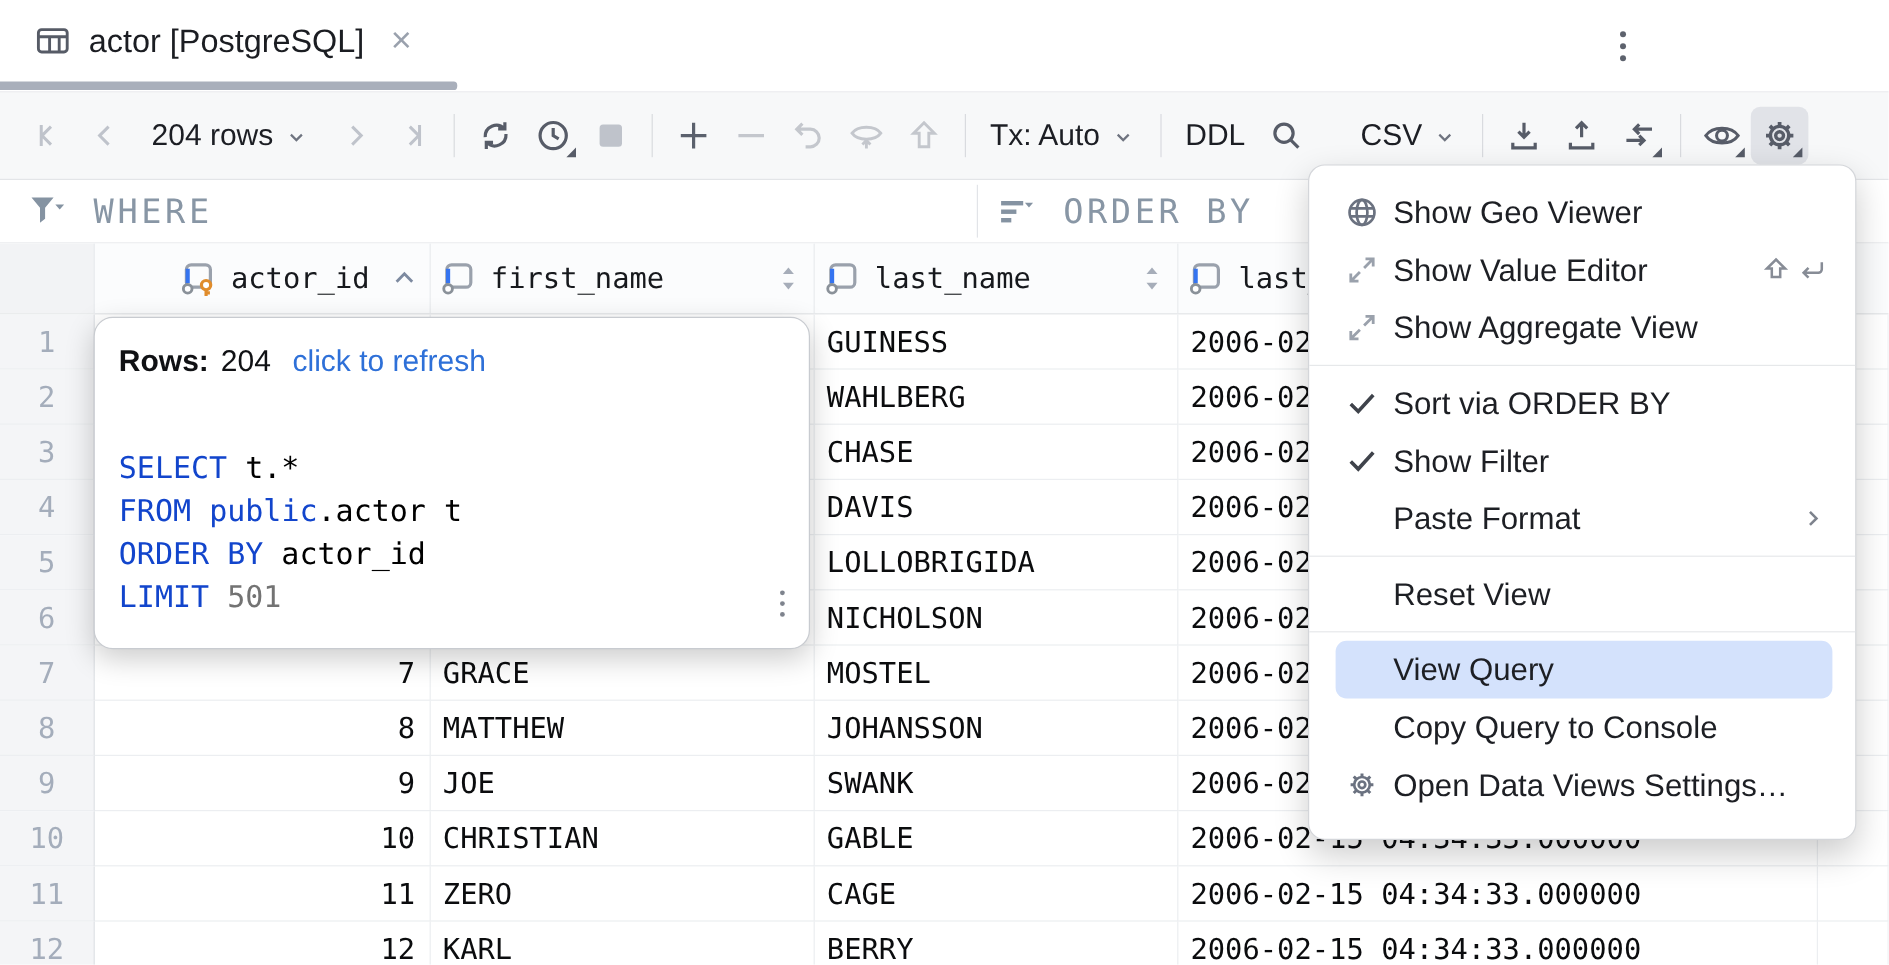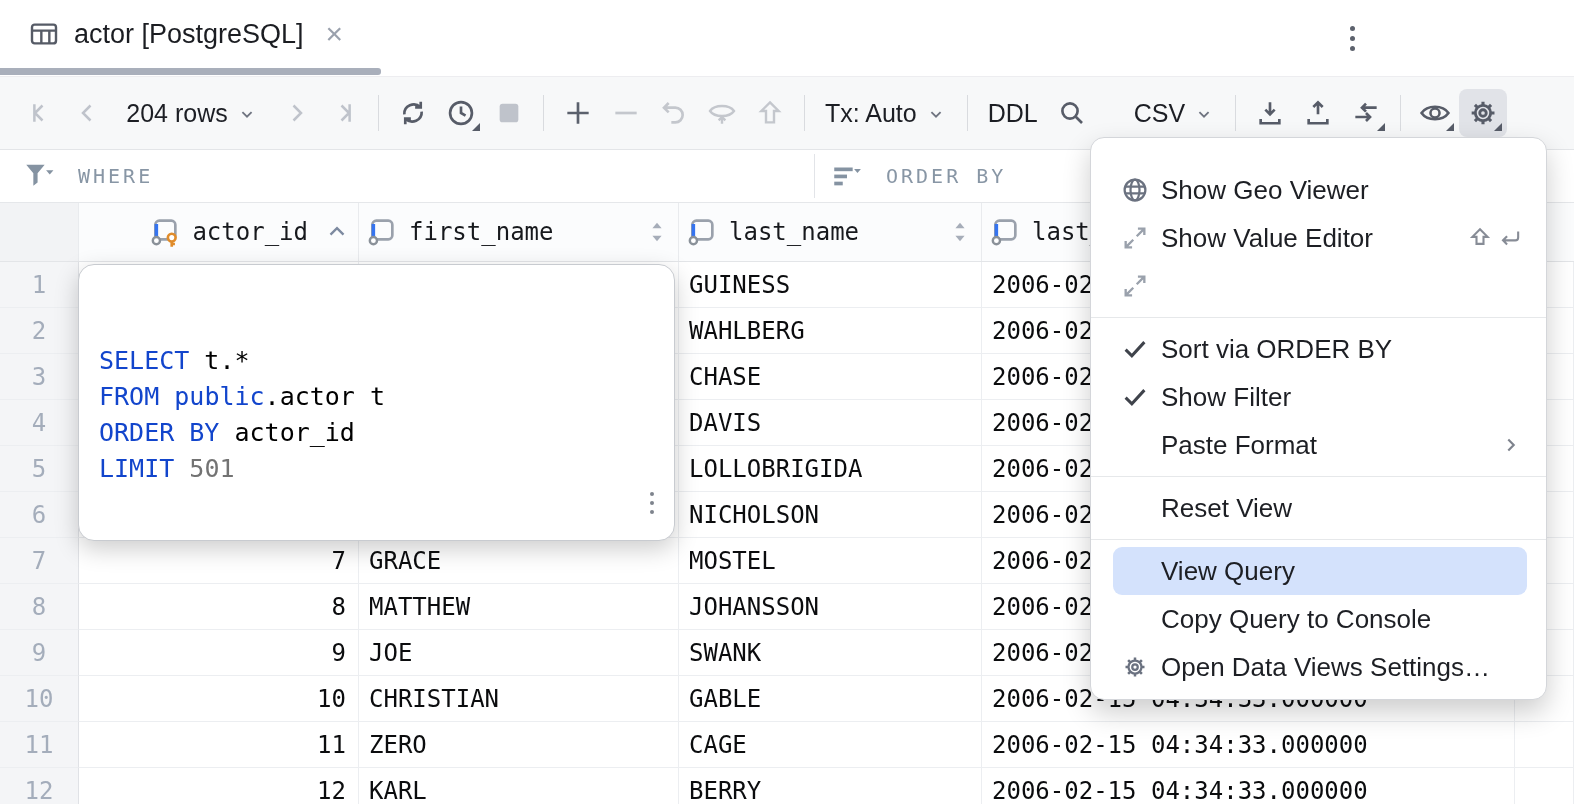--- a/index.html
+++ b/index.html
@@ -23,21 +23,21 @@
   .tsep{width:1px;height:36px;background:#d9dbdf;margin:0 10px;flex:0 0 auto;}
   .tlabel{font-size:25px;color:#1c1e24;display:flex;align-items:center;gap:8px;padding:0 10px;flex:0 0 auto;}
   .tlabel .chev{margin-top:2px;}
   .corner{position:absolute;right:5px;bottom:6px;width:0;height:0;border-left:8px solid transparent;border-bottom:8px solid #575c68;}
   
   .filterbar{position:absolute;left:0;top:150px;width:1574px;height:53px;background:#fff;border-bottom:1px solid #e5e7ea;box-sizing:border-box;}
   .fpane{position:absolute;top:0;height:52px;display:flex;align-items:center;}
   .fpane.left{left:22px;}
   .fpane.right{left:830px;}
   .fdiv{position:absolute;left:814px;top:4px;width:1px;height:44px;background:#e2e4e8;}
-  .ftext{font-family:"DejaVu Sans Mono",monospace;font-size:20px;color:#8896a5;letter-spacing:3px;margin-left:22px;}
+  .ftext{font-family:"DejaVu Sans Mono",monospace;font-size:28px;color:#8896a5;letter-spacing:3px;margin-left:22px;}
   
   .grid{position:absolute;left:0;top:203px;width:1574px;height:601px;background:#fff;font-family:"DejaVu Sans Mono",monospace;}
   .ghead{display:flex;height:59px;box-sizing:border-box;background:#fbfcfd;border-bottom:1px solid #e3e5e8;}
   .hcell{box-sizing:border-box;border-right:1px solid #e9ebee;display:flex;align-items:center;font-size:24px;color:#17191d;}
   .c0{width:79px;flex:0 0 79px;}
   .c1{width:280px;flex:0 0 280px;}
   .c2{width:320px;flex:0 0 320px;}
   .c3{width:303px;flex:0 0 303px;}
   .c4{width:533px;flex:0 0 533px;}
   .c5{width:59px;flex:0 0 59px;border-right:none;}
@@ -60,21 +60,21 @@
   .pop-head b{font-weight:bold;}
   .pop-link{color:#2e70d8;margin-left:8px;}
   .sql{margin-top:56px;font-family:"DejaVu Sans Mono",monospace;font-size:25px;line-height:36px;color:#000;}
   .sql .k{color:#1245cc;}
   .sql .n{color:#737373;}
   .pop-kebab{position:absolute;right:20px;bottom:26px;display:flex;flex-direction:column;gap:5px;}
   .pop-kebab i{width:4px;height:4px;border-radius:50%;background:#7e838d;}
   
   .menu{position:absolute;left:1090px;top:137px;width:457px;height:563px;background:#fff;
         border:1px solid #d4d6da;border-radius:14px;box-shadow:0 12px 28px rgba(0,0,0,.20);
-        box-sizing:border-box;padding-top:28px;z-index:60;}
+        box-sizing:border-box;padding-top:15px;z-index:60;}
   .mi{height:48px;display:flex;align-items:center;padding-left:28px;padding-right:22px;font-size:26px;color:#1d1f24;}
   .mi .ic{width:32px;height:32px;margin-right:10px;display:flex;align-items:center;justify-content:center;flex:0 0 32px;}
   .mi .mlabel{white-space:nowrap;}
   .mi .mright{margin-left:auto;display:flex;align-items:center;gap:2px;color:#878c96;}
   .mi.hl{background:#d4e2fc;border-radius:9px;margin-left:22px;margin-right:19px;padding-left:6px;}
   .msep{height:1px;background:#e6e8ea;margin:7px 0;}
   .icon{flex:0 0 auto;}
 </style>
 </head>
 <body>
@@ -414,20 +414,25 @@
           <div class="cell num c1">12</div>
           <div class="cell txt c2">KARL</div>
           <div class="cell txt c3">BERRY</div>
           <div class="cell txt c4">2006-02-15 04:34:33.000000</div>
           <div class="cell txt c5"></div>
         </div>
       </div>
   </div>
 
   <div class="popup">
+    <div class="pop-head">
+      <b>Rows:</b>
+      <span>204</span>
+      <span class="pop-link">click to refresh</span>
+    </div>
     <div class="sql" id="sql-block">
         <div><span class="k">SELECT</span><span> t.*</span></div>
         <div><span class="k">FROM</span><span> </span><span class="k">public</span><span>.actor t</span></div>
         <div><span class="k">ORDER BY</span><span> actor_id</span></div>
         <div><span class="k">LIMIT</span><span> </span><span class="n">501</span></div>
       </div>
     <div class="pop-kebab">
         <i></i>
         <i></i>
         <i></i>
@@ -460,20 +465,21 @@
             <path d="M19 6.5v5a2.5 2.5 0 0 1-2.5 2.5H6.5M9.5 10.5L6 14l3.5 3.5"></path>
           </svg>
       </span>
     </div>
     <div class="mi">
       <span class="ic">
         <svg width="28" height="28" viewBox="0 0 24 24" fill="none" stroke="#9aa1ac" stroke-width="2">
           <path d="M14.5 4H20v5.5M20 4l-6.5 6.5M9.5 20H4v-5.5M4 20l6.5-6.5"></path>
         </svg>
       </span>
+      <span class="mlabel">Show Aggregate View</span>
     </div>
     <div class="msep"></div>
     <div class="mi">
       <span class="ic">
         <svg width="30" height="30" viewBox="0 0 24 24" fill="none" stroke="#3f434b" stroke-width="2.4">
             <path d="M4.5 12.5l5 5L19.5 6.5"></path>
           </svg>
       </span>
       <span class="mlabel">Sort via ORDER BY</span>
     </div>

